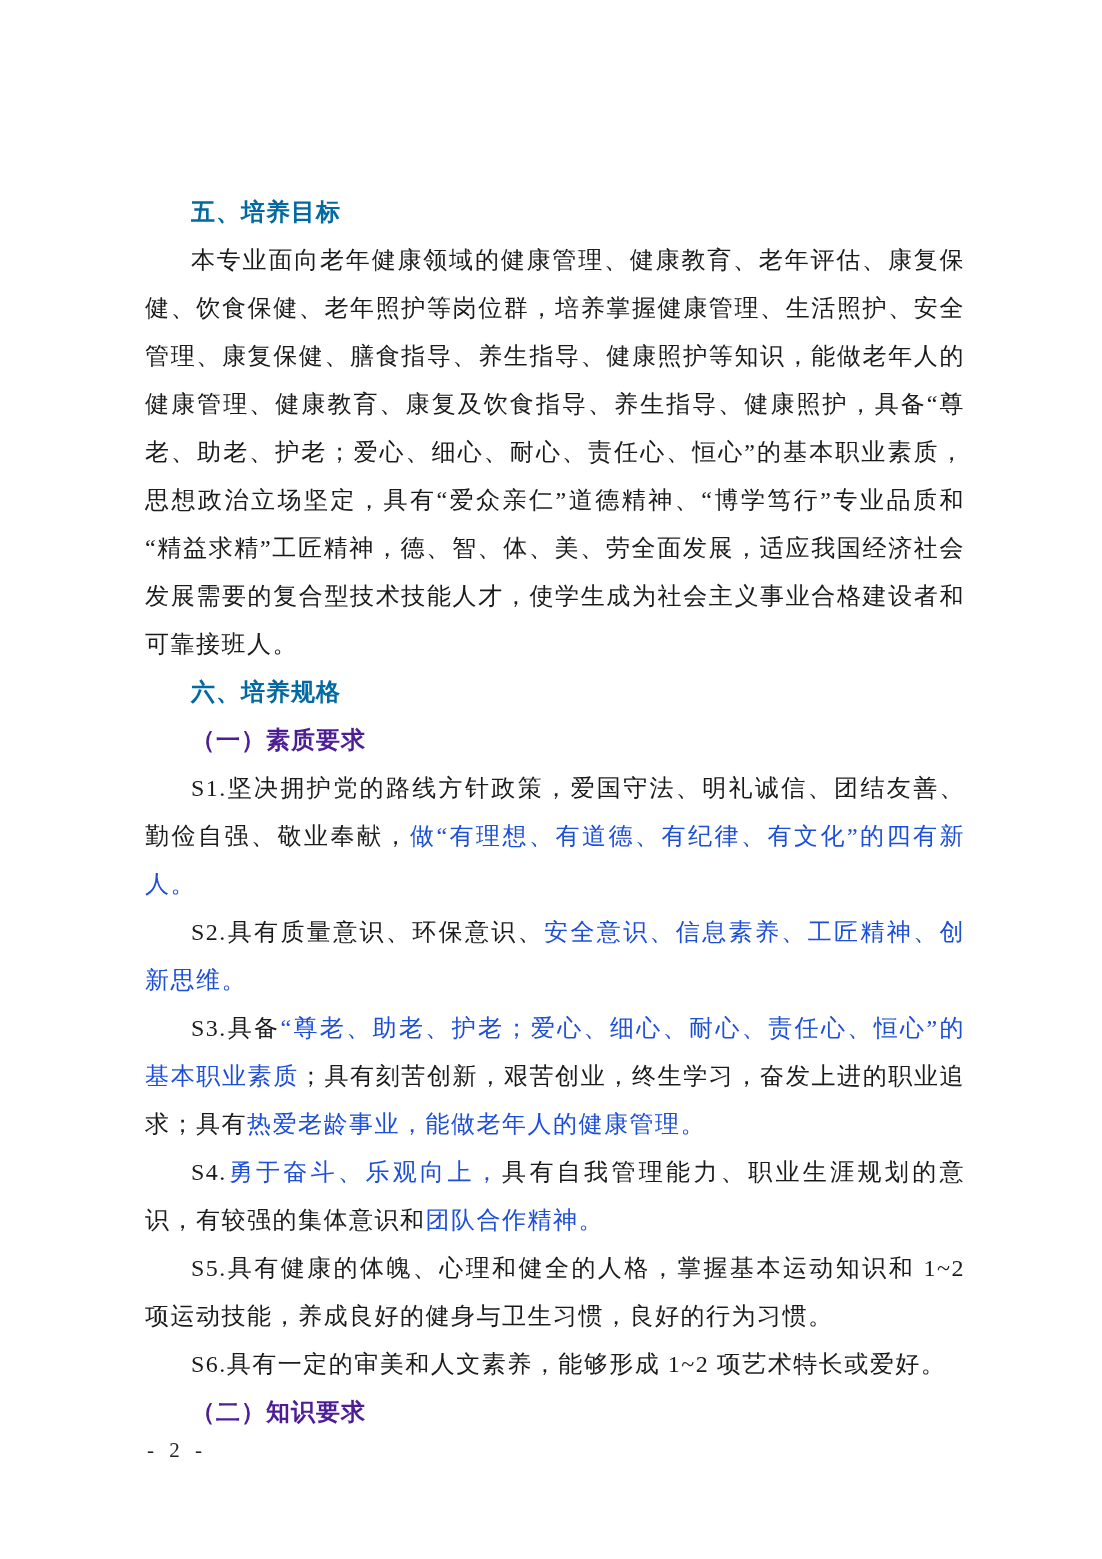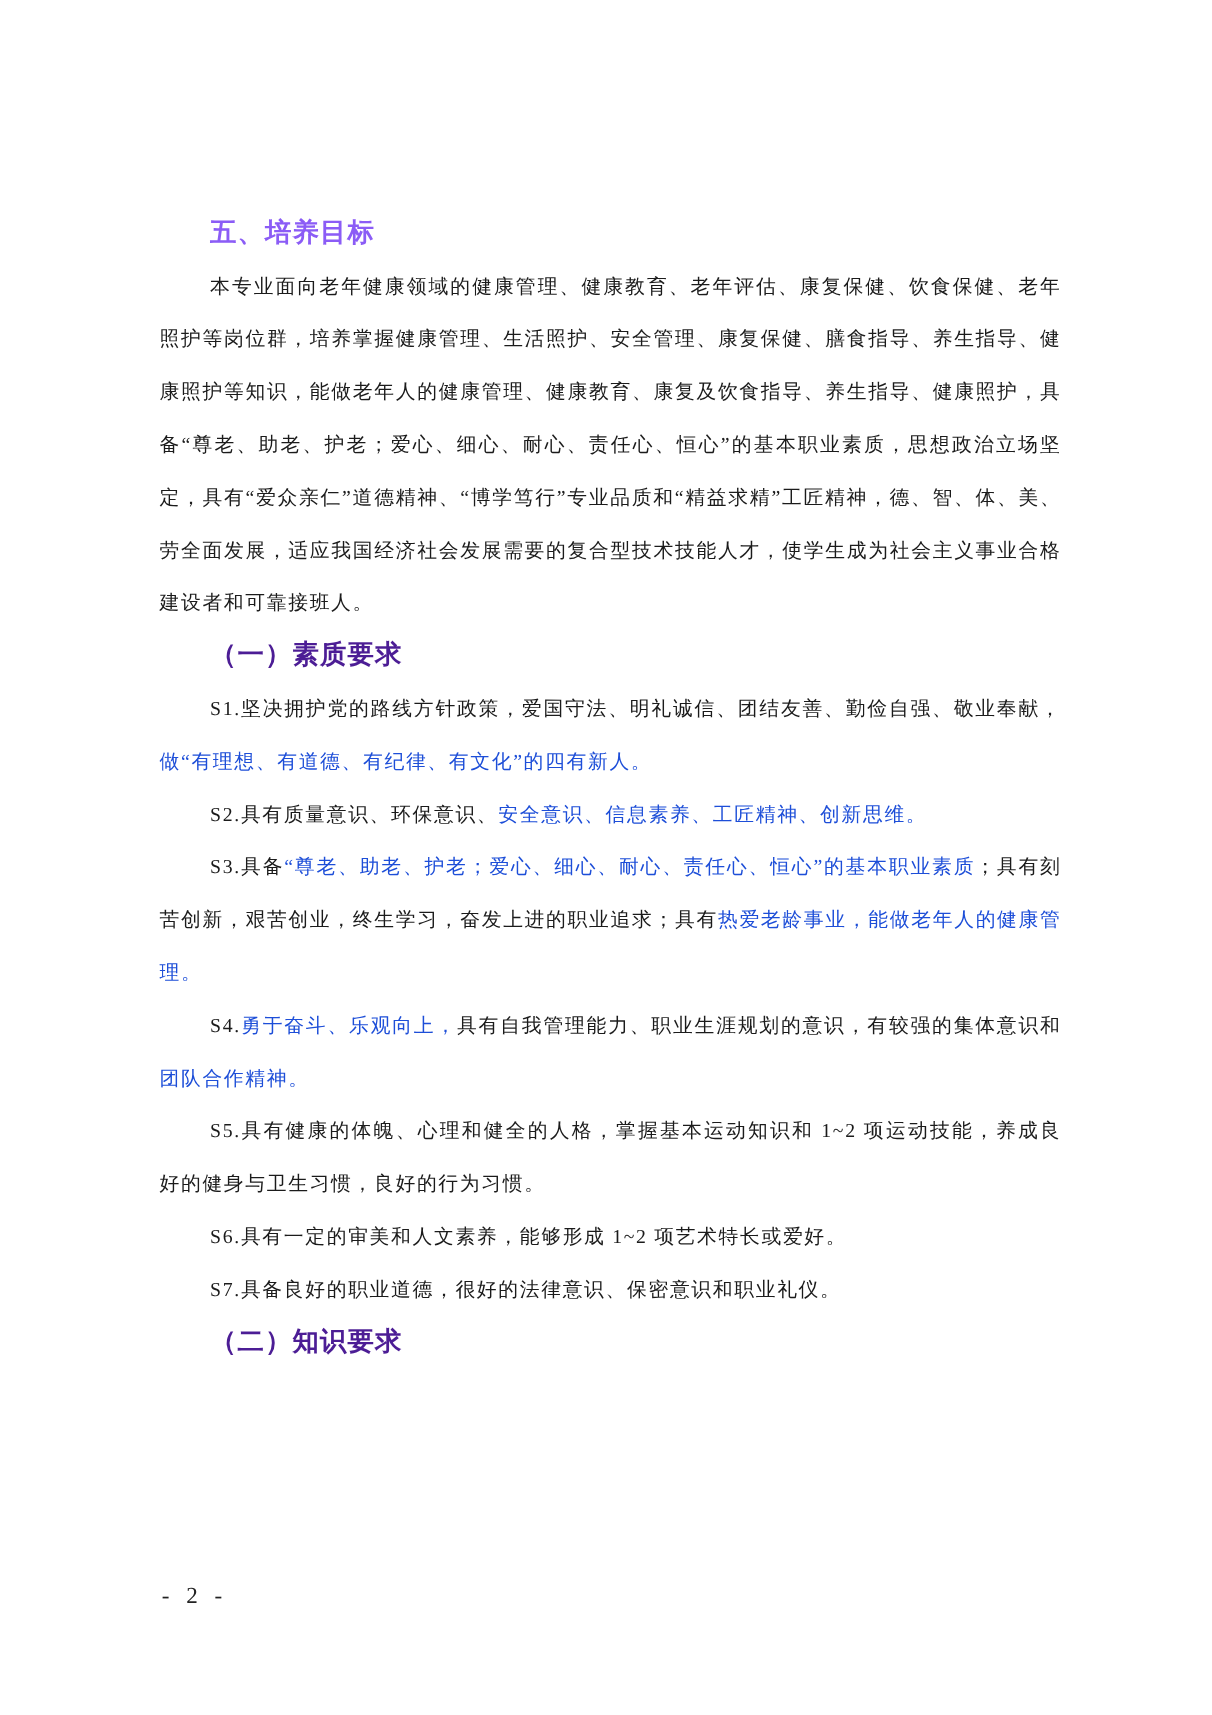--- a/index.html
+++ b/index.html
@@ -22,34 +22,34 @@
     top: 188px;
     width: 820px;
   }
   .h-main {
     font-family: "Liberation Sans", "DejaVu Sans", sans-serif;
     font-weight: bold;
     font-size: 24px;
     line-height: 48px;
     margin: 0;
     text-indent: 46px;
-    color: #8b5cf6;
+    color: #0369a1;
     letter-spacing: 1px;
   }
   .h-sub {
     font-weight: bold;
     font-size: 24px;
     line-height: 48px;
     margin: 0;
     text-indent: 46px;
     color: #4c1d95;
     letter-spacing: 1px;
   }
   .para {
-    font-size: 18px;
+    font-size: 24px;
     line-height: 48px;
     margin: 0;
     text-indent: 46px;
     text-align: justify;
     letter-spacing: 1.5px;
     color: #1b1b1b;
   }
   .para span.bold {
     font-weight: normal;
     color: #1d4ed8;
@@ -67,29 +67,29 @@
 </head>
 <body>
 
 <div class="page">
   <div class="content">
 
     <h2 class="h-main">五、培养目标</h2>
 
     <p class="para"><span>本专业面向老年健康领域的健康管理、健康教育、老年评估、康复保健、饮食保健、老年照护等岗位群，培养掌握健康管理、生活照护、安全管理、康复保健、膳食指导、养生指导、健康照护等知识，能做老年人的健康管理、健康教育、康复及饮食指导、养生指导、健康照护，具备“尊老、助老、护老；爱心、细心、耐心、责任心、恒心”的基本职业素质，思想政治立场坚定，具有“爱众亲仁”道德精神、“博学笃行”专业品质和“精益求精”工匠精神，德、智、体、美、劳全面发展，适应我国经济社会发展需要的复合型技术技能人才，使学生成为社会主义事业合格建设者和可靠接班人。</span></p>
 
+    <h2 class="h-main">六、培养规格</h2>
 
     <h3 class="h-sub">（一）素质要求</h3>
 
     <p class="para"><span>S1.坚决拥护党的路线方针政策，爱国守法、明礼诚信、团结友善、勤俭自强、敬业奉献，</span><span class="bold">做“有理想、有道德、有纪律、有文化”的四有新人。</span></p>
     <p class="para"><span>S2.具有质量意识、环保意识、</span><span class="bold">安全意识、信息素养、工匠精神、创新思维。</span></p>
     <p class="para"><span>S3.具备</span><span class="bold">“尊老、助老、护老；爱心、细心、耐心、责任心、恒心”的基本职业</span><span class="bold">素质</span><span>；具有刻苦创新，艰苦创业，终生学习，奋发上进的职业追求；具有</span><span class="bold">热爱老龄事业，能做老年人的健康管理。</span></p>
     <p class="para"><span>S4.</span><span class="bold">勇于奋斗、乐观向上，</span><span>具有自我管理能力、职业生涯规划的意识，有较强的集体意识和</span><span class="bold">团队合作精神。</span></p>
     <p class="para"><span>S5.具有健康的体魄、心理和健全的人格，掌握基本运动知识和 1~2 项运动技能，养成良好的健身与卫生习惯，良好的行为习惯。</span></p>
     <p class="para"><span>S6.具有一定的审美和人文素养，能够形成 1~2 项艺术特长或爱好。</span></p>
-    <p class="para"><span>S7.具备良好的职业道德，很好的法律意识、保密意识和职业礼仪。</span></p>
 
     <h3 class="h-sub">（二）知识要求</h3>
 
   </div>
 
   <div class="footer-pagenum">- 2 -</div>
 </div>
 
 </body></html>

